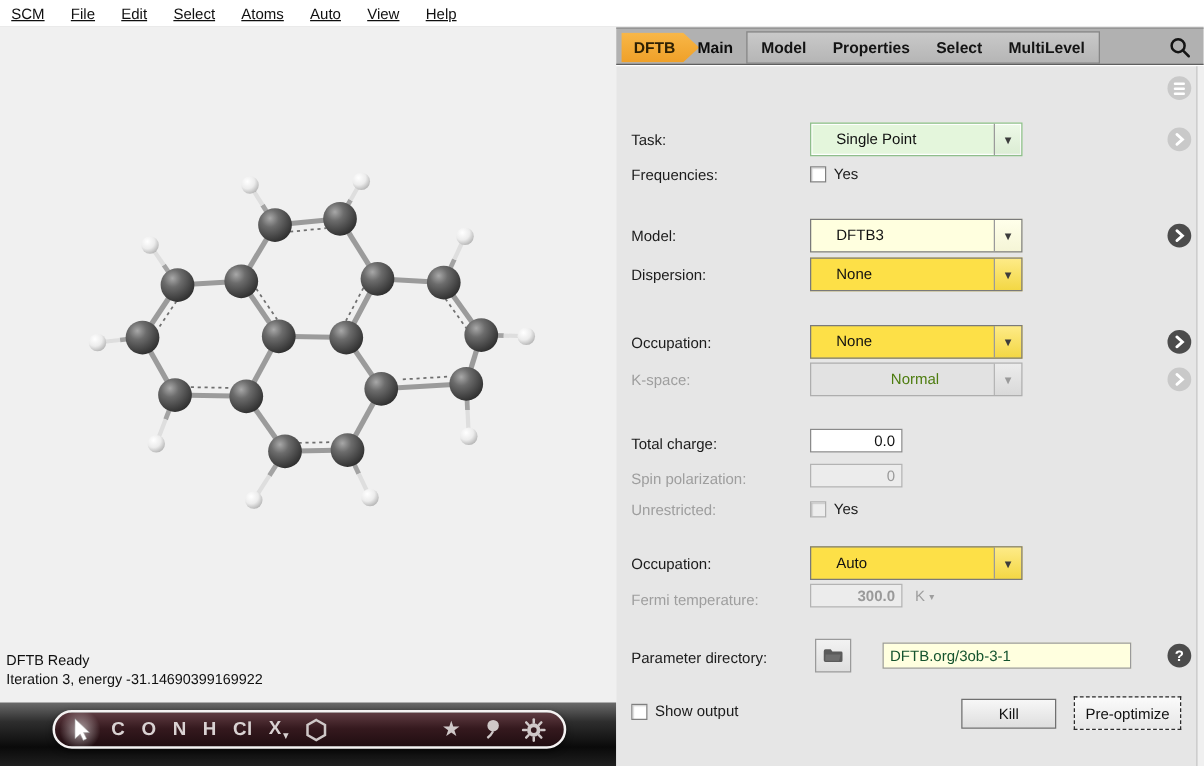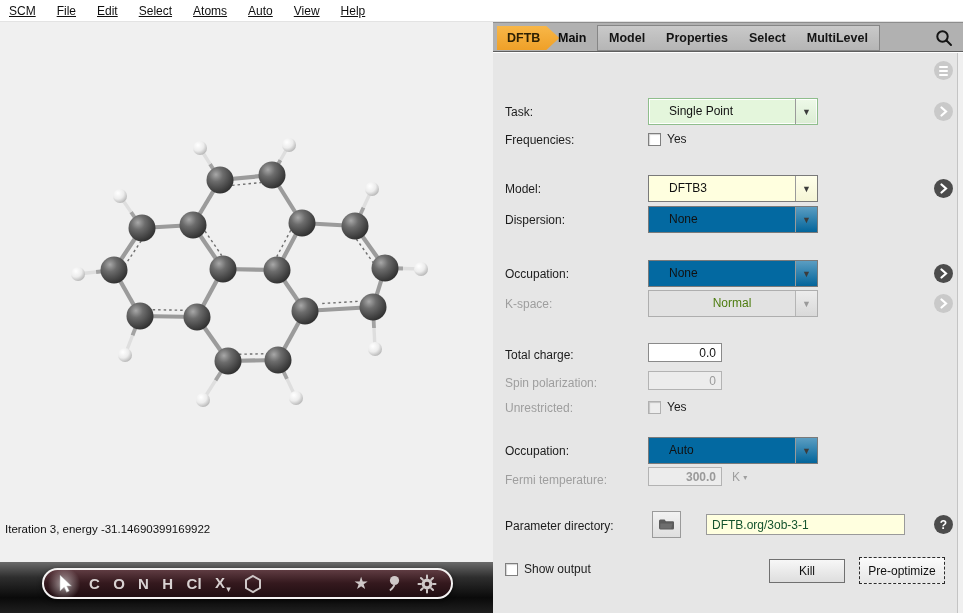--- a/index.html
+++ b/index.html
@@ -45,21 +45,21 @@
   .search-btn { position:absolute; right:10px; top:6px; width:18px; height:18px; cursor:pointer; }
 
   
   .panel { position:absolute; left:493px; top:53px; width:470px; height:560px; background:#e6e6e6; }
   .gutter { position:absolute; right:0; top:0; width:6px; height:560px; background:#f0f0f0; border-left:1px solid #c4c4c4; }
 
   .flabel { position:absolute; left:12px; font-size:12px; color:#1c1c1c; white-space:nowrap; }
   .flabel.dis, .dis-text { color:#9e9e9e; }
 
   .combo { position:absolute; left:155px; width:170px; height:27px; display:flex;
-           border:1px solid #7a7a7a; background:#0369a1; cursor:pointer; }
+           border:1px solid #7a7a7a; background:#fde047; cursor:pointer; }
   .combo .cfield { flex:1; font-size:12px; color:#111; line-height:25px; padding-left:20px; overflow:hidden; }
   .combo .carrow { width:22px; border-left:1px solid #9a9a9a; display:flex; align-items:center; justify-content:center;
                    font-size:9px; color:#3c3c3c; background:linear-gradient(180deg,rgba(255,255,255,.35),rgba(0,0,0,.04)); }
   .combo.green { background:#e4f6dc; border-color:#8fbe8c; box-shadow:inset 0 0 0 1px #ffffff; }
   .combo.yellow { background:#ffffdf; }
   .combo.dis { background:#e2e2e2; border-color:#aeaeae; cursor:default; }
   .combo.dis .cfield { color:#4d7c0f;text-align:center; }
   .combo.dis .carrow { color:#9a9a9a; border-left-color:#b5b5b5; }
 
   input.num { position:absolute; left:155px; width:74px; height:19px; border:1px solid #8a8a8a; background:#ffffff;
@@ -190,20 +190,21 @@
       <circle cx="372" cy="167" r="7" fill="url(#gH)"></circle>
       <circle cx="78" cy="252" r="7" fill="url(#gH)"></circle>
       <circle cx="421" cy="247" r="7" fill="url(#gH)"></circle>
       <circle cx="125" cy="333" r="7" fill="url(#gH)"></circle>
       <circle cx="375" cy="327" r="7" fill="url(#gH)"></circle>
       <circle cx="203" cy="378" r="7" fill="url(#gH)"></circle>
       <circle cx="296" cy="376" r="7" fill="url(#gH)"></circle>
     </svg>
 
   <div class="status">
+    <div>DFTB Ready</div>
     <div>Iteration 3, energy -31.14690399169922</div>
   </div>
 
   <div class="dock-band"></div>
 
   <div class="pill">
     <span class="arrow-wrap">
       <svg width="20" height="20">
         <polygon points="6,1 6,17 10.2,13.2 12.6,18.3 15.3,17 12.8,12 17.5,12" fill="#ffffff" stroke="#777" stroke-width="0.5"></polygon>
       </svg>

